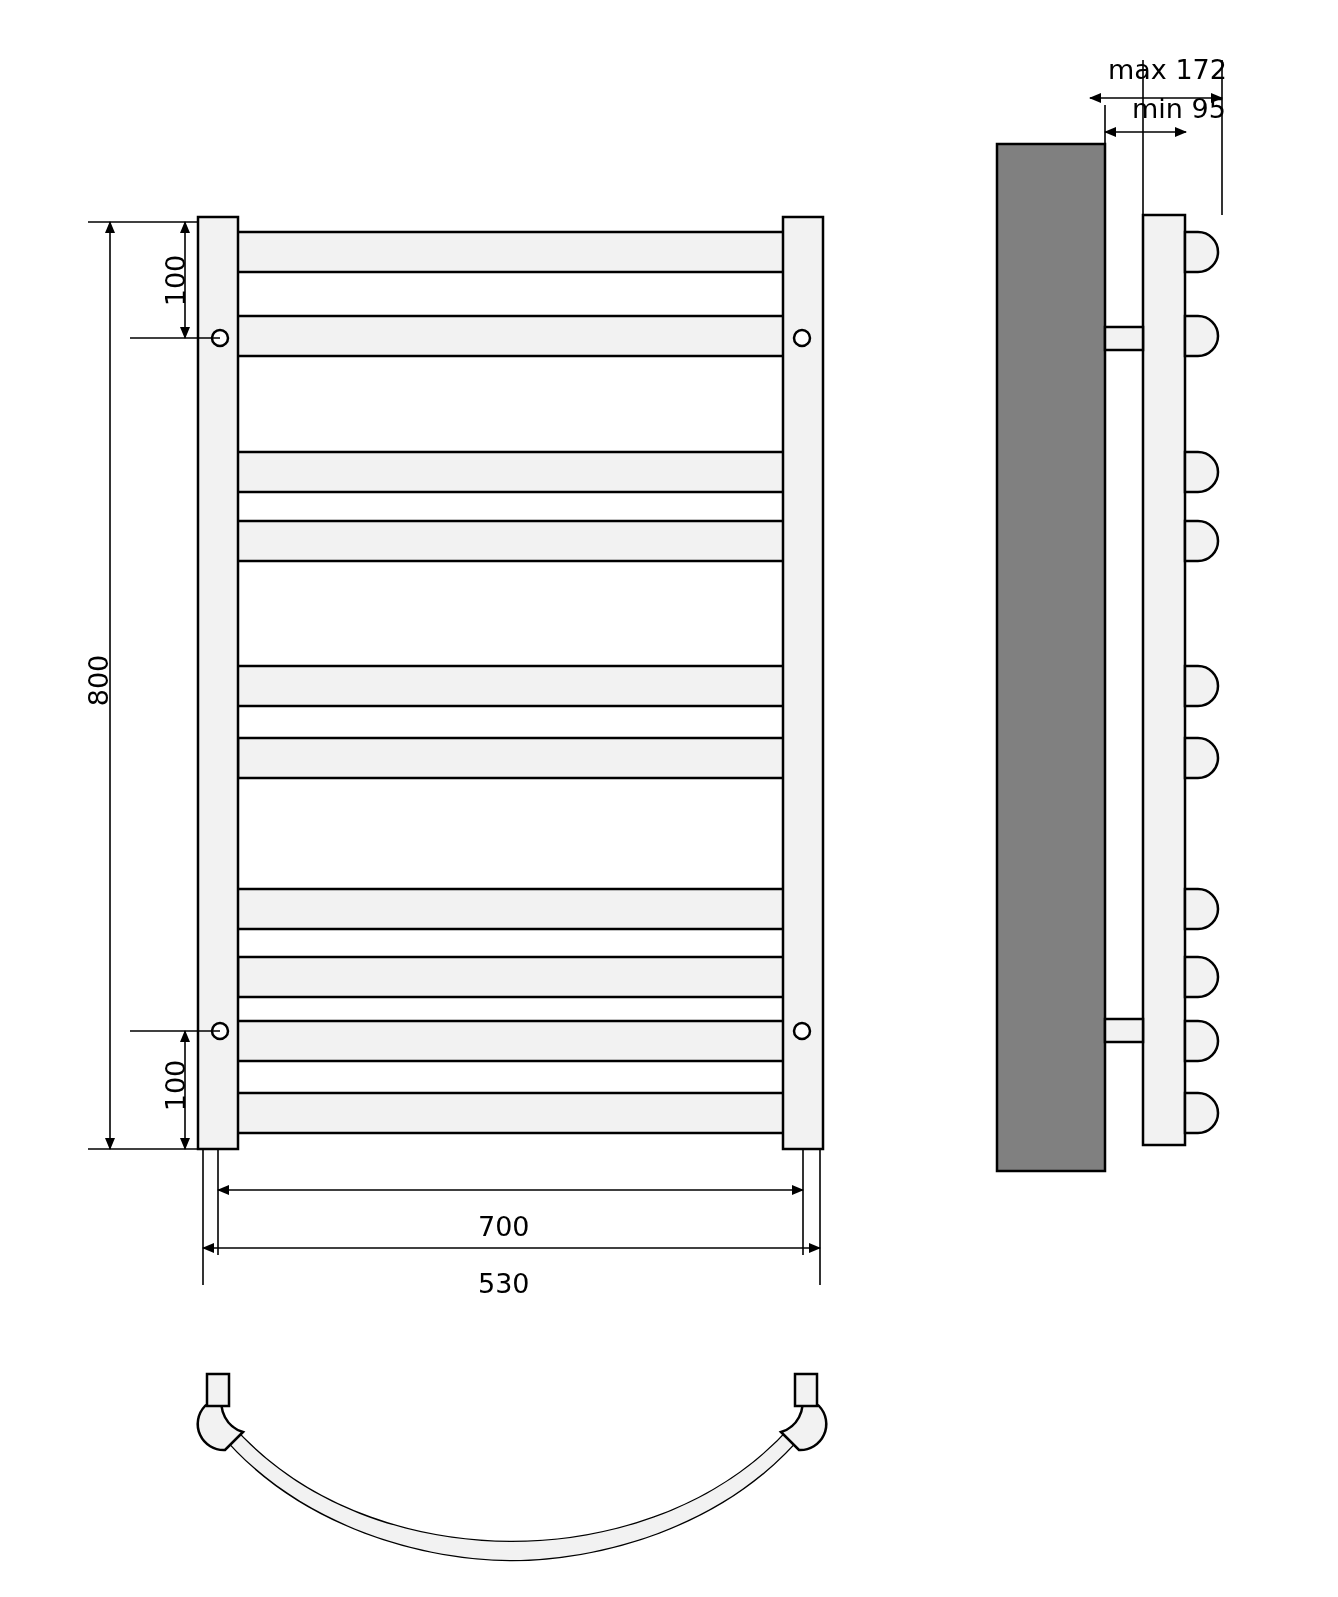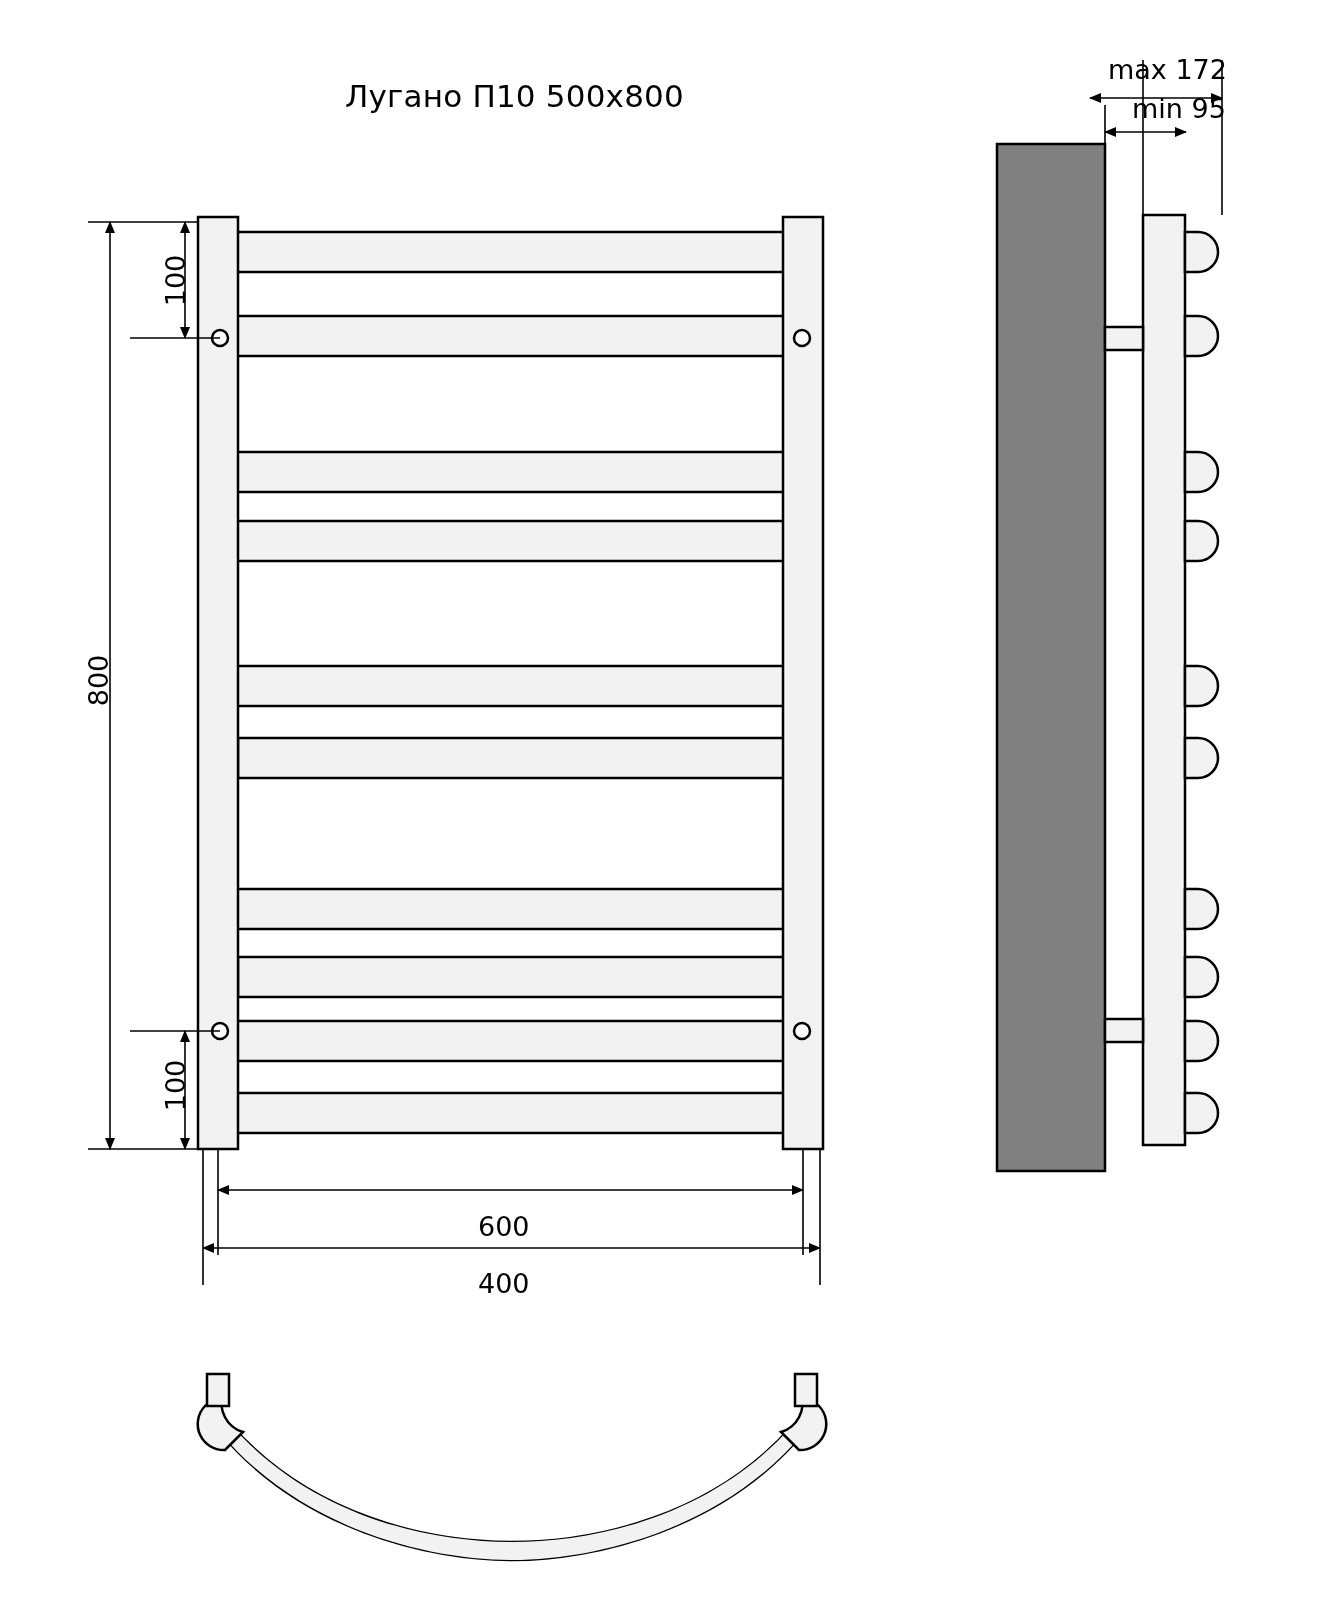--- a/index.html
+++ b/index.html
@@ -45,21 +45,20 @@
     left: 0;
     top: 0;
     overflow: visible;
   }
 </style>
 </head>
 <body>
 
 <div id="stage">
 
-  <div class="title">Лугано П10 500x800</div>
 
   <svg width="1338" height="1597">
     <defs>
       <marker id="arrEnd" markerWidth="12" markerHeight="10" refX="11" refY="5" orient="auto" markerUnits="userSpaceOnUse">
         <path d="M0,0 L12,5 L0,10 z" fill="#000"></path>
       </marker>
       <marker id="arrStart" markerWidth="12" markerHeight="10" refX="1" refY="5" orient="auto" markerUnits="userSpaceOnUse">
         <path d="M12,0 L0,5 L12,10 z" fill="#000"></path>
       </marker>
     </defs>
@@ -171,21 +170,21 @@
       </g>
     </g>
   </svg>
 
   <div class="dim-label vert" style="left: 130px; top: 265px; width: 90px; text-align:center;">100</div>
 
   <div class="dim-label vert" style="left: 53px; top: 665px; width: 90px; text-align:center;">800</div>
 
   <div class="dim-label vert" style="left: 130px; top: 1070px; width: 90px; text-align:center;">100</div>
 
-  <div class="dim-label" style="left: 478px; top: 1211px;">600</div>
+  <div class="dim-label" style="left: 478px; top: 1211px;">700</div>
 
-  <div class="dim-label" style="left: 478px; top: 1268px;">400</div>
+  <div class="dim-label" style="left: 478px; top: 1268px;">530</div>
 
   <div class="dim-label" style="left: 1108px; top: 54px;">max 172</div>
 
   <div class="dim-label" style="left: 1104px; top: 93px; margin-left: 28px;">min 95</div>
 
 </div>
 
 </body></html>

